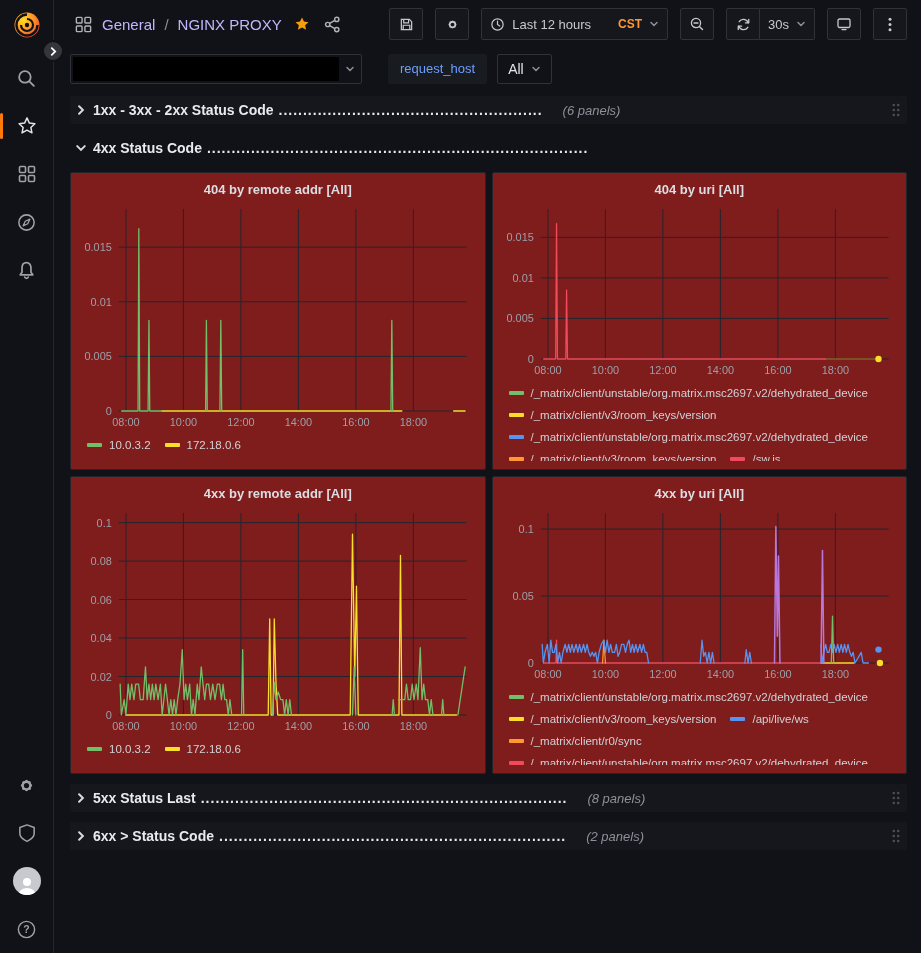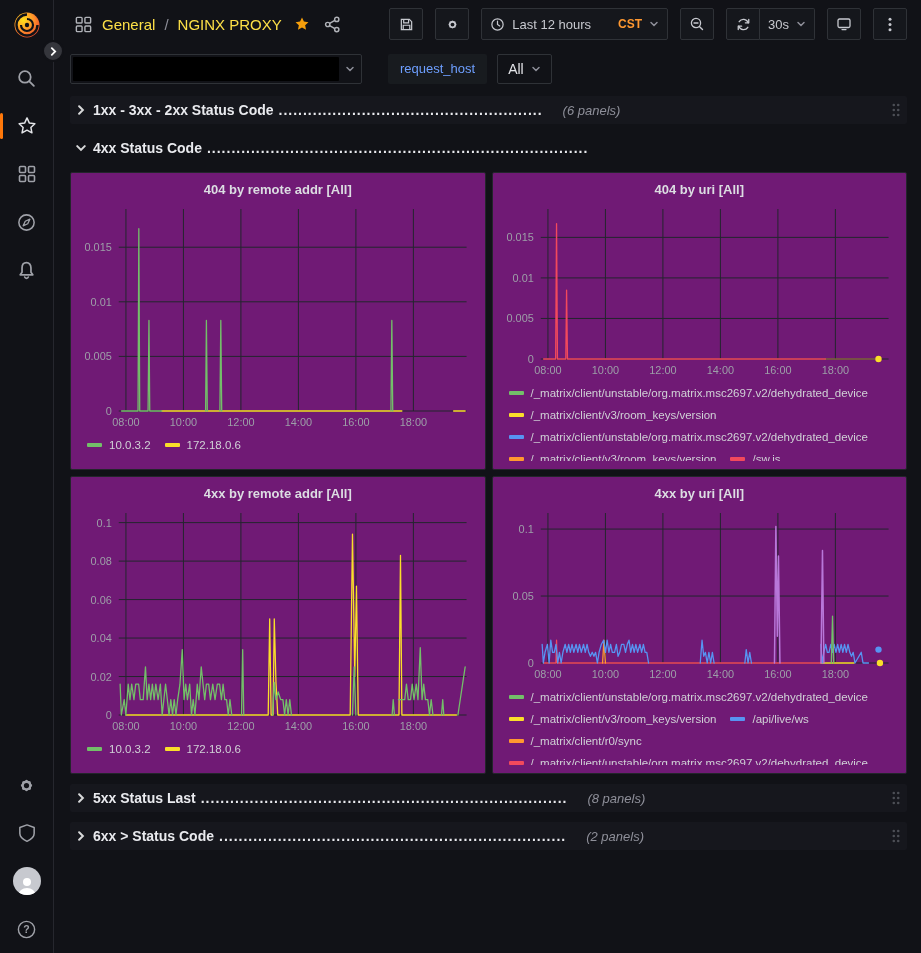--- a/index.html
+++ b/index.html
@@ -21,21 +21,21 @@
   .side-item.active { color: #e3e4e8; }
   .side-spacer { flex: 1; }
   .avatar-circle { width: 28px; height: 28px; border-radius: 50%; background: #c7c9cf;
     display: flex; align-items: flex-end; justify-content: center; overflow: hidden; }
 
   
   .main { flex: 1; display: flex; flex-direction: column; min-width: 0; }
   .topbar { height: 48px; flex: none; display: flex; align-items: center;
     justify-content: space-between; padding: 0 14px 0 20px; }
   .breadcrumb { display: flex; align-items: center; gap: 9px; font-size: 15px; }
-  .crumb { color: #fde047; cursor: pointer; white-space: nowrap; }
+  .crumb { color: #c4b5fd; cursor: pointer; white-space: nowrap; }
   .crumb-divider { color: #8e8f99; }
   .icon-btn { background: none; border: none; color: #b0b2b8; display: flex; align-items: center;
     justify-content: center; cursor: pointer; padding: 0 2px; }
   .toolbar { display: flex; align-items: flex-end; gap: 12px; }
   .tb-btn { height: 32px; min-width: 34px; padding: 0 8px; background: #15171c; border: 1px solid #2f3237;
     border-radius: 2px; color: #c7c9cf; font-size: 13px; font-weight: 500; display: flex;
     align-items: center; justify-content: center; gap: 7px; cursor: pointer; white-space: nowrap; }
   .tb-group { display: flex; }
   .tb-group .tb-btn:first-child { border-radius: 2px 0 0 2px; }
   .tb-group .tb-btn:last-child { border-radius: 0 2px 2px 0; border-left: 0; }
@@ -58,21 +58,21 @@
     cursor: pointer; color: #e9eaee; }
   .row-head.collapsed { background: #16171d; border-radius: 2px; }
   .row-chevron { margin-right: 7px; display: flex; color: #d8d9da; }
   .row-title { font-weight: 700; font-size: 14px; white-space: nowrap; }
   .row-dots { font-weight: 700; font-size: 14px; letter-spacing: 1px; margin-left: 5px;
     white-space: nowrap; overflow: hidden; }
   .row-count { font-style: italic; color: #8e8f99; font-size: 13px; margin-left: 20px; white-space: nowrap; }
   .row-handle { margin-left: auto; display: flex; cursor: grab; flex: none; }
 
   .grid { display: grid; grid-template-columns: 1fr 1fr; gap: 6px; margin: 0 0 10px 0; }
-  .panel { background: #701a75; border: 1px solid #23252b; border-radius: 2px; height: 298px;
+  .panel { background: #7f1d1d; border: 1px solid #23252b; border-radius: 2px; height: 298px;
     padding: 6px 8px 8px; display: flex; flex-direction: column; min-width: 0; }
   .panel-title { flex: none; height: 22px; line-height: 22px; text-align: center; font-size: 13px;
     font-weight: 600; color: #dcdde2; cursor: pointer; }
   .panel-chart { flex: none; cursor: crosshair; }
   .panel-legend { flex: 1; overflow: hidden; margin-top: 3px; padding-left: 8px;
     display: flex; flex-wrap: wrap; column-gap: 14px; align-content: flex-start; }
   .legend-item { display: flex; align-items: center; height: 22px; font-size: 11.5px; color: #d0d1d6;
     white-space: nowrap; cursor: pointer; }
   .legend-swatch { width: 15px; height: 4px; border-radius: 1px; margin-right: 7px; flex: none; }
 </style>

